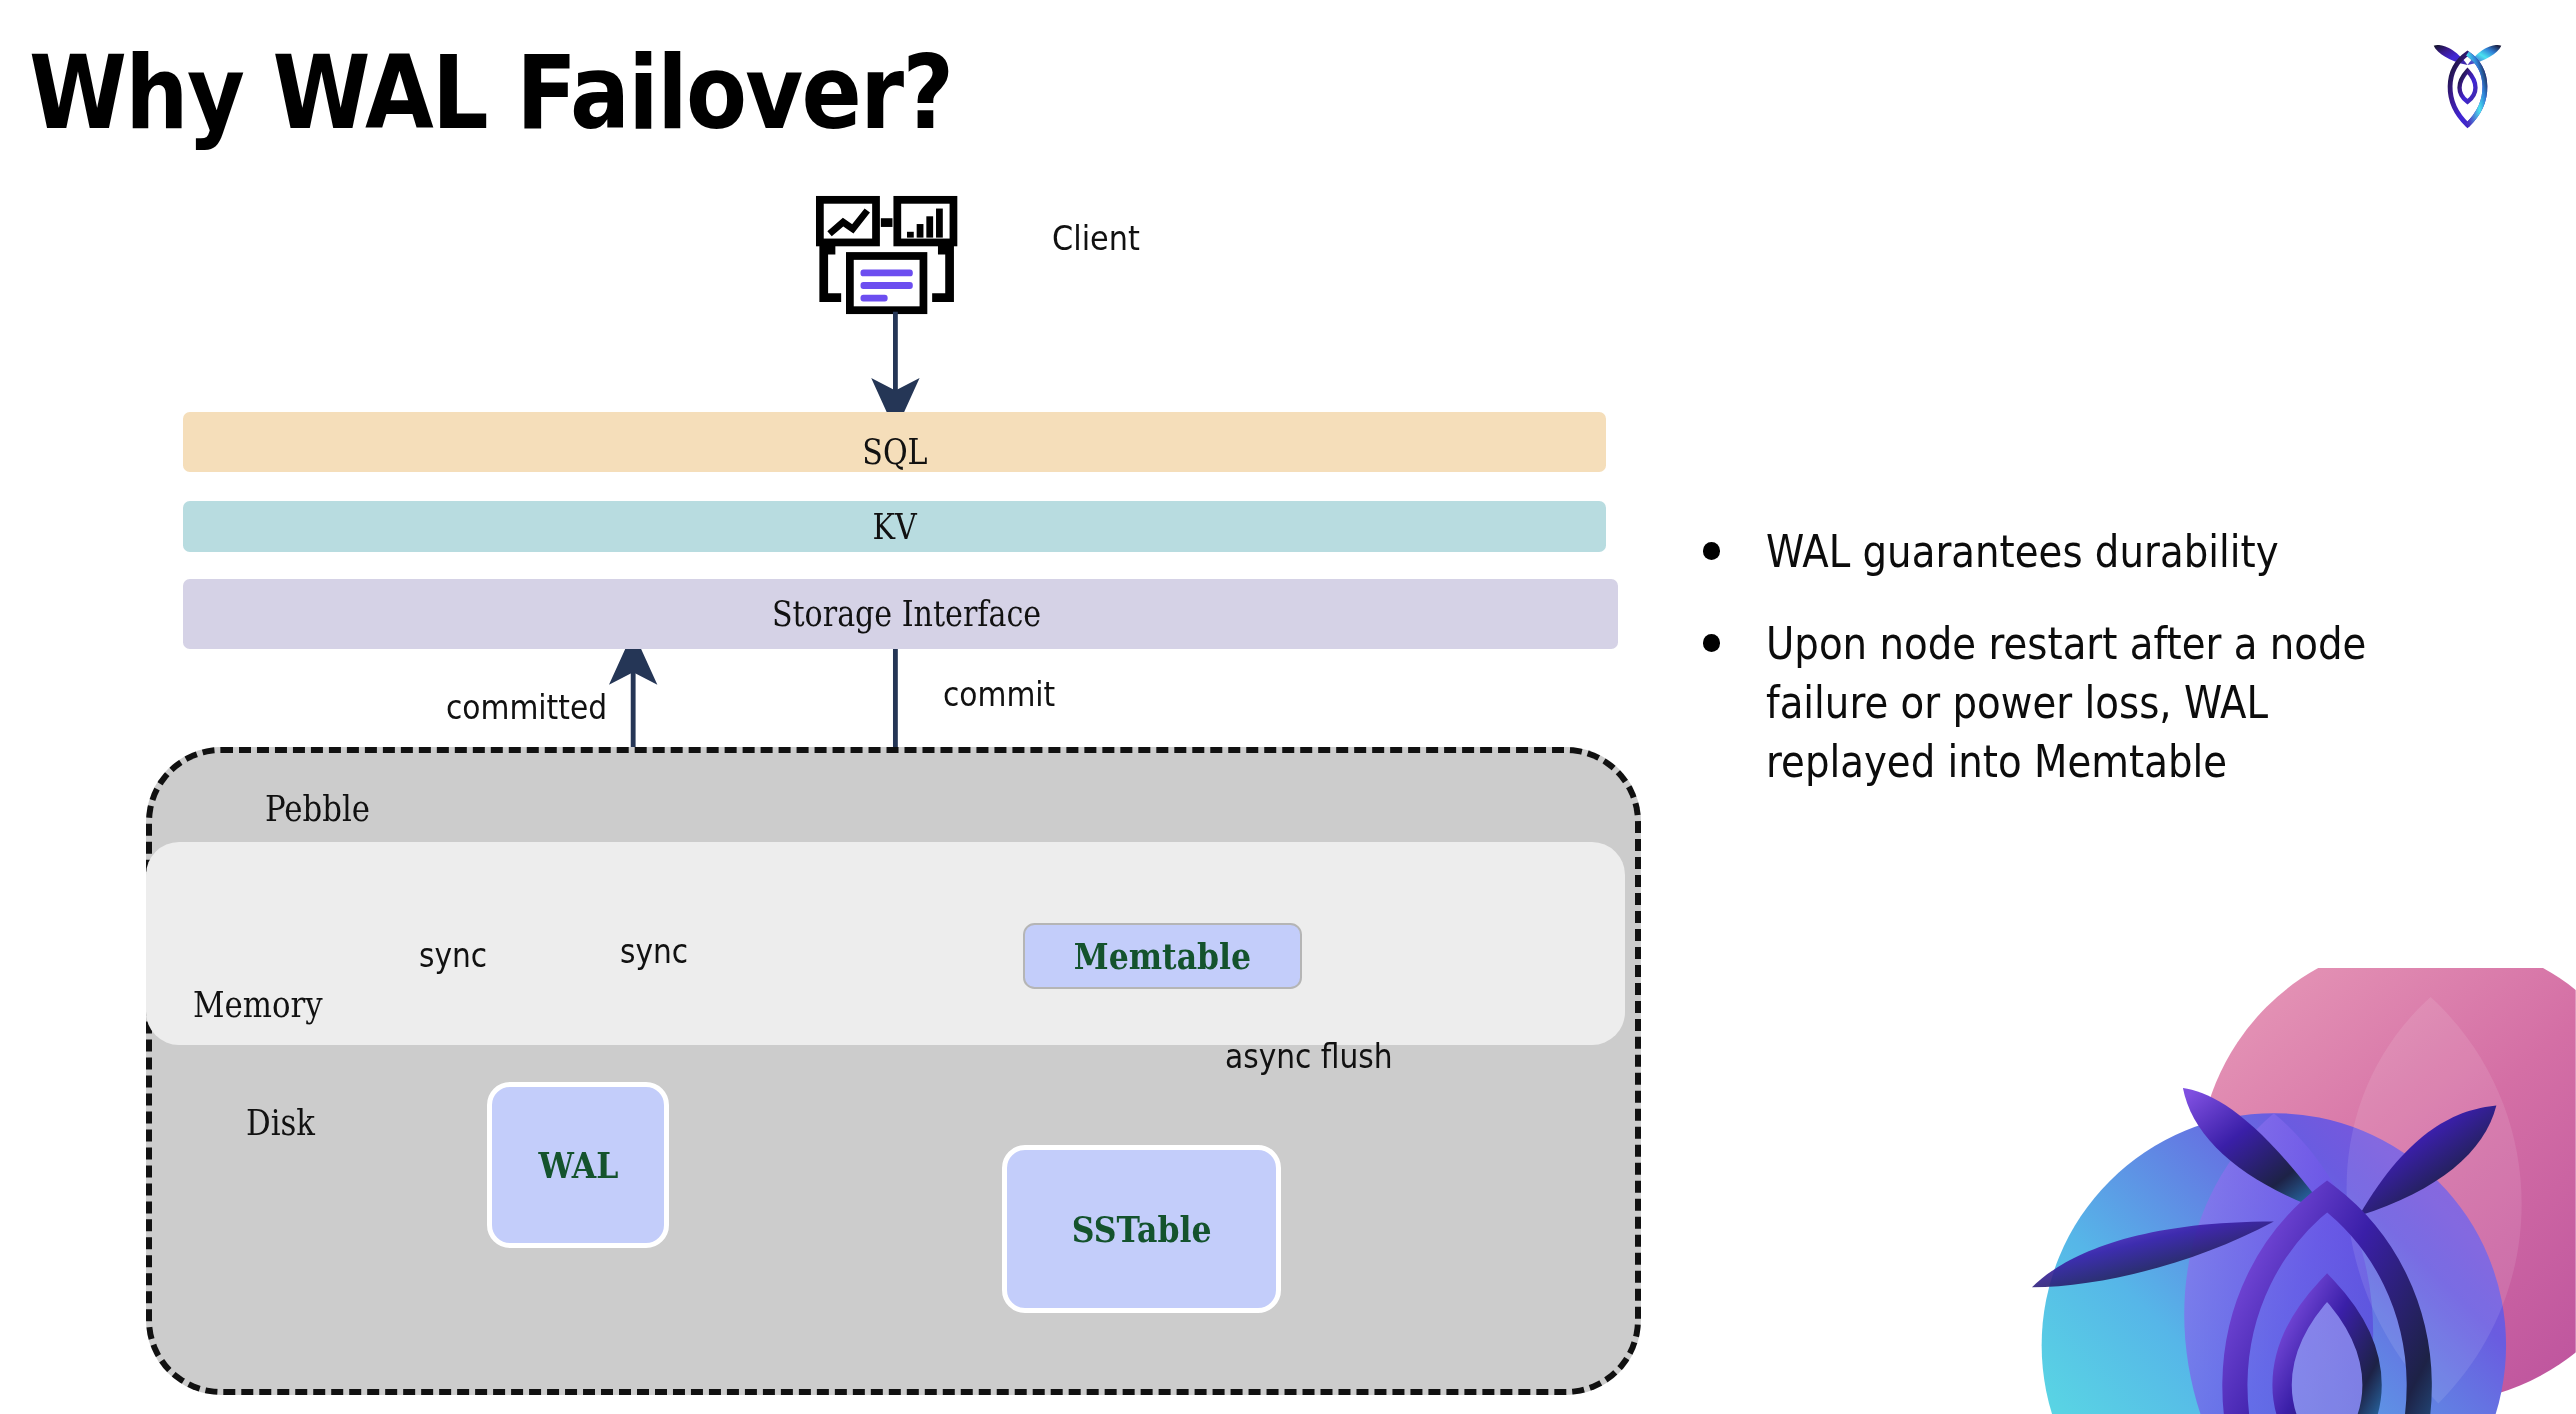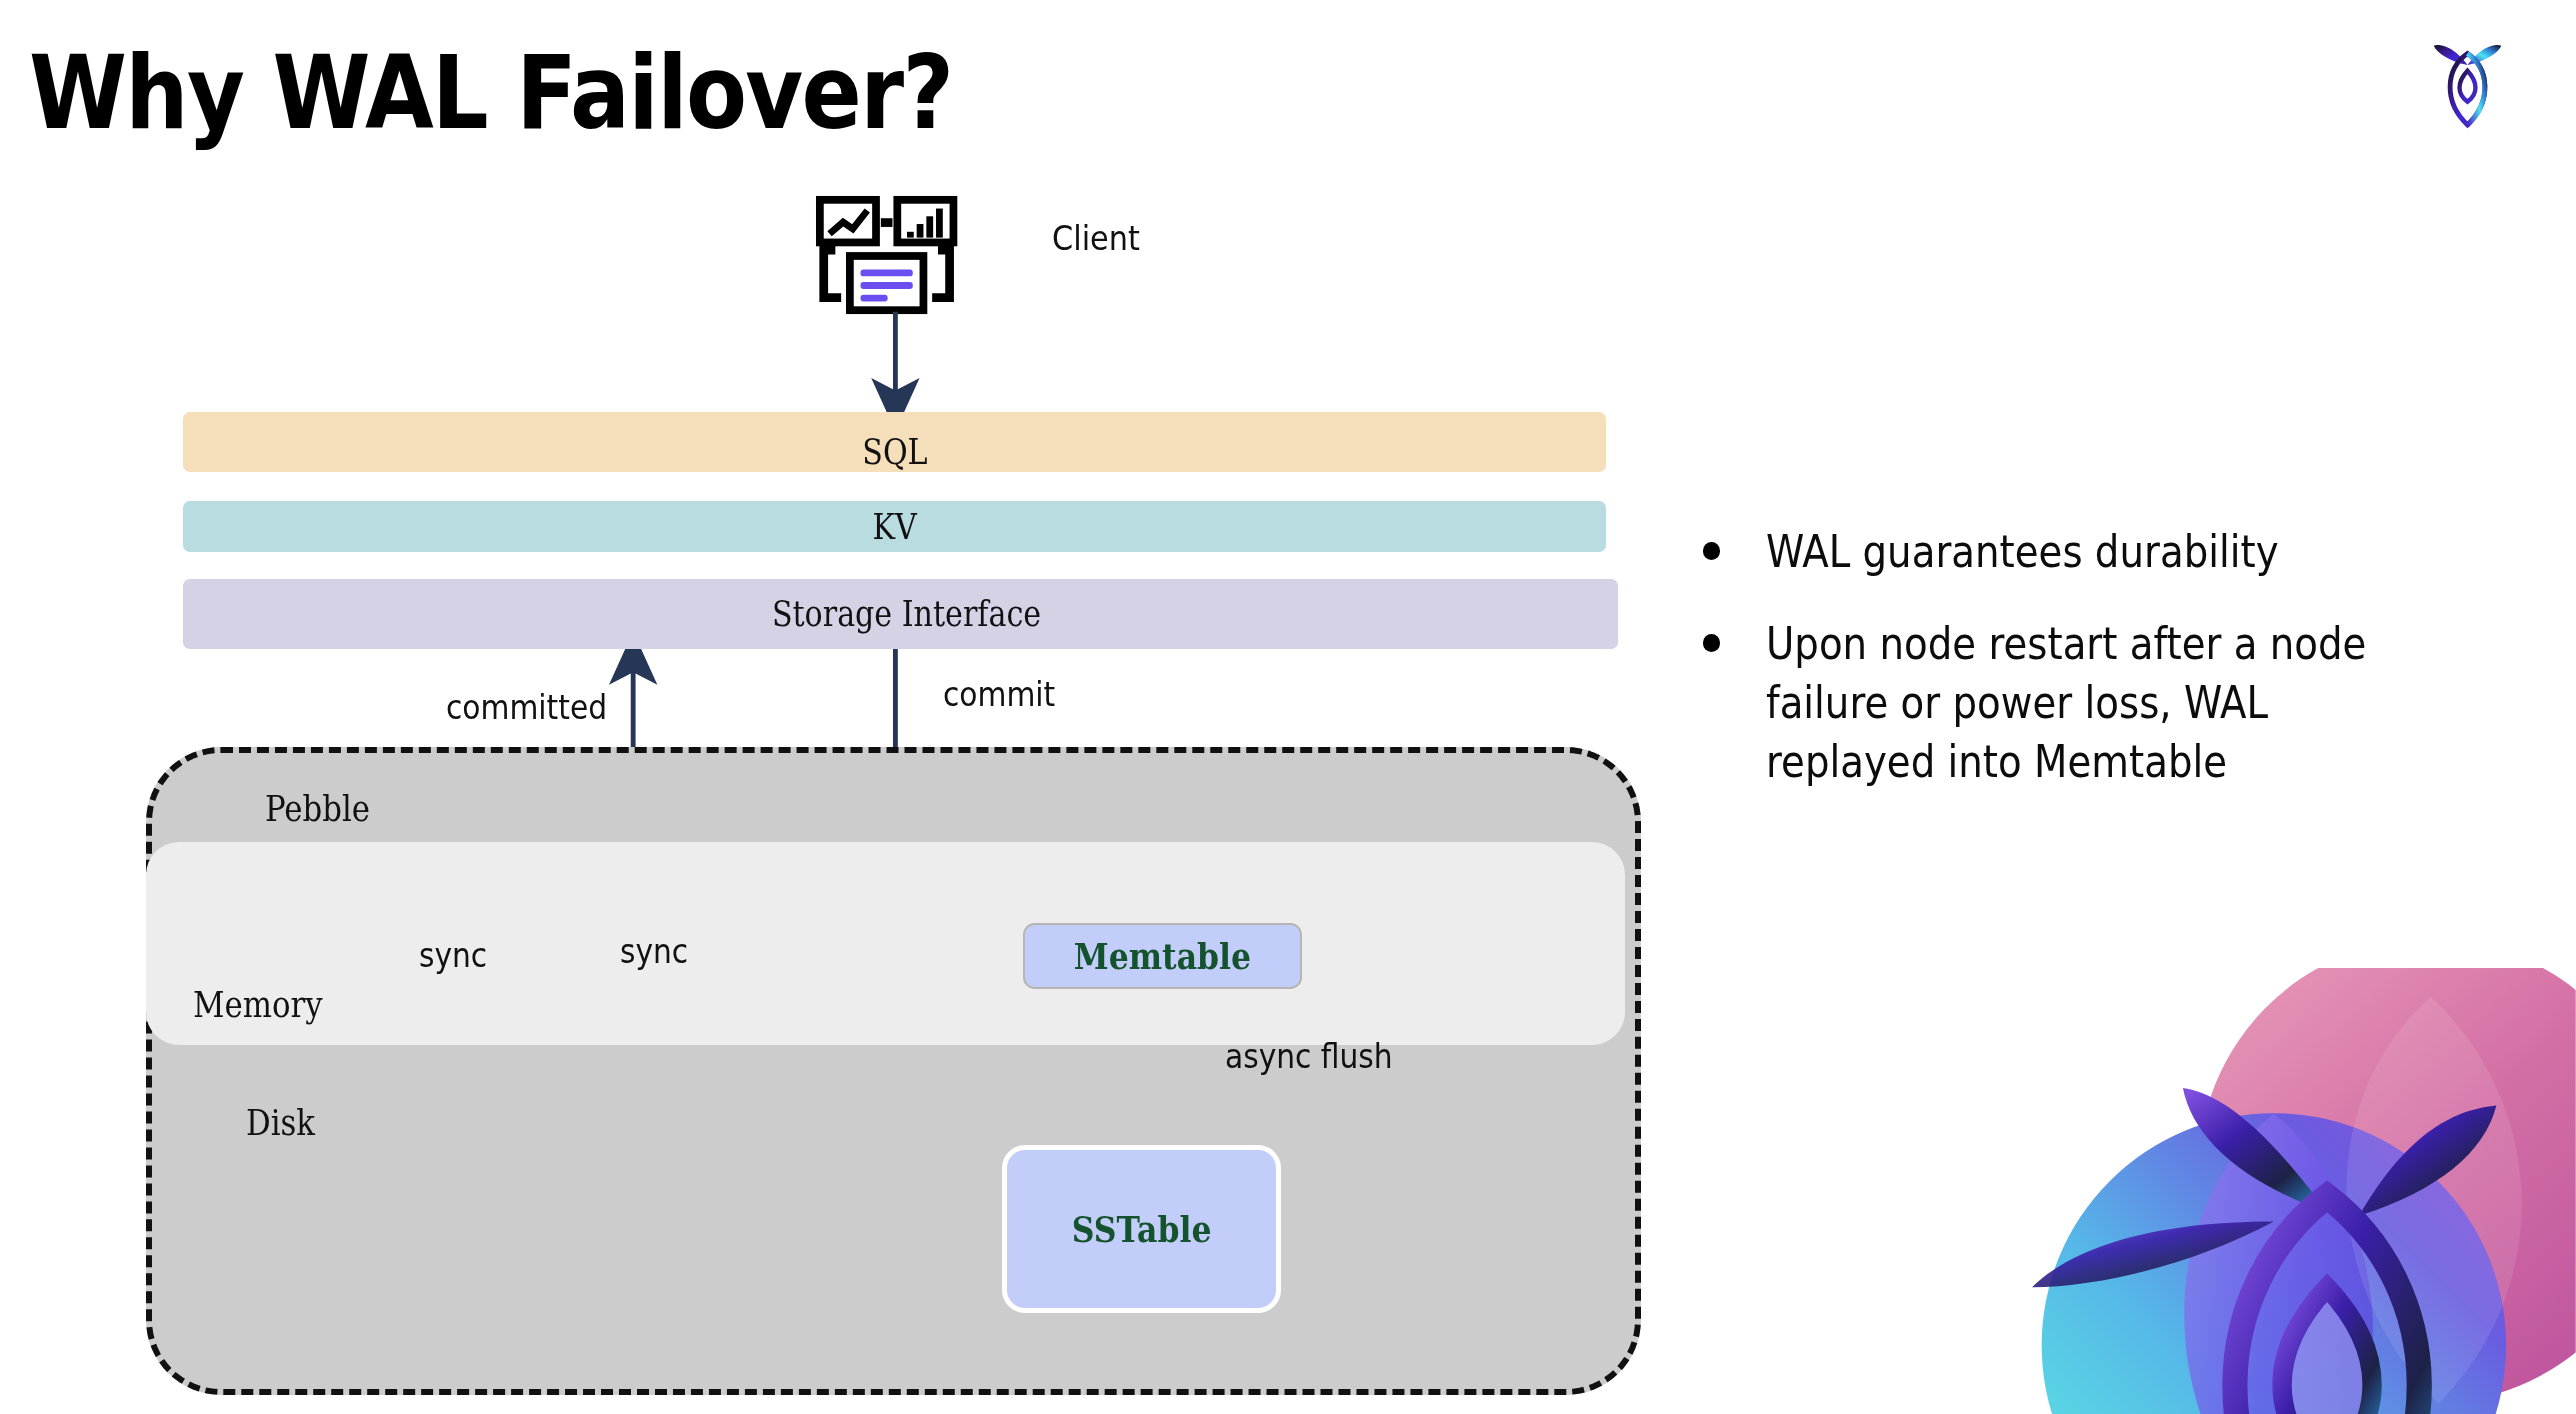--- a/index.html
+++ b/index.html
@@ -381,20 +381,23 @@
 
     <div class="edge-label" id="lbl-committed">committed</div>
     <div class="edge-label" id="lbl-commit">commit</div>
     <div class="edge-label" id="lbl-sync-1">sync</div>
     <div class="edge-label" id="lbl-sync-2">sync</div>
     <div class="edge-label" id="lbl-async">async flush</div>
 
     <div class="data-box" id="box-memtable">
       <span>Memtable</span>
     </div>
+    <div class="data-box" id="box-wal">
+      <span>WAL</span>
+    </div>
     <div class="data-box" id="box-sstable">
       <span>SSTable</span>
     </div>
   </div>
 
   <div id="bullets">
     <div class="bullet-row">
       <div class="bullet-dot"></div>
       <div class="bullet-text">WAL guarantees durability</div>
     </div>

